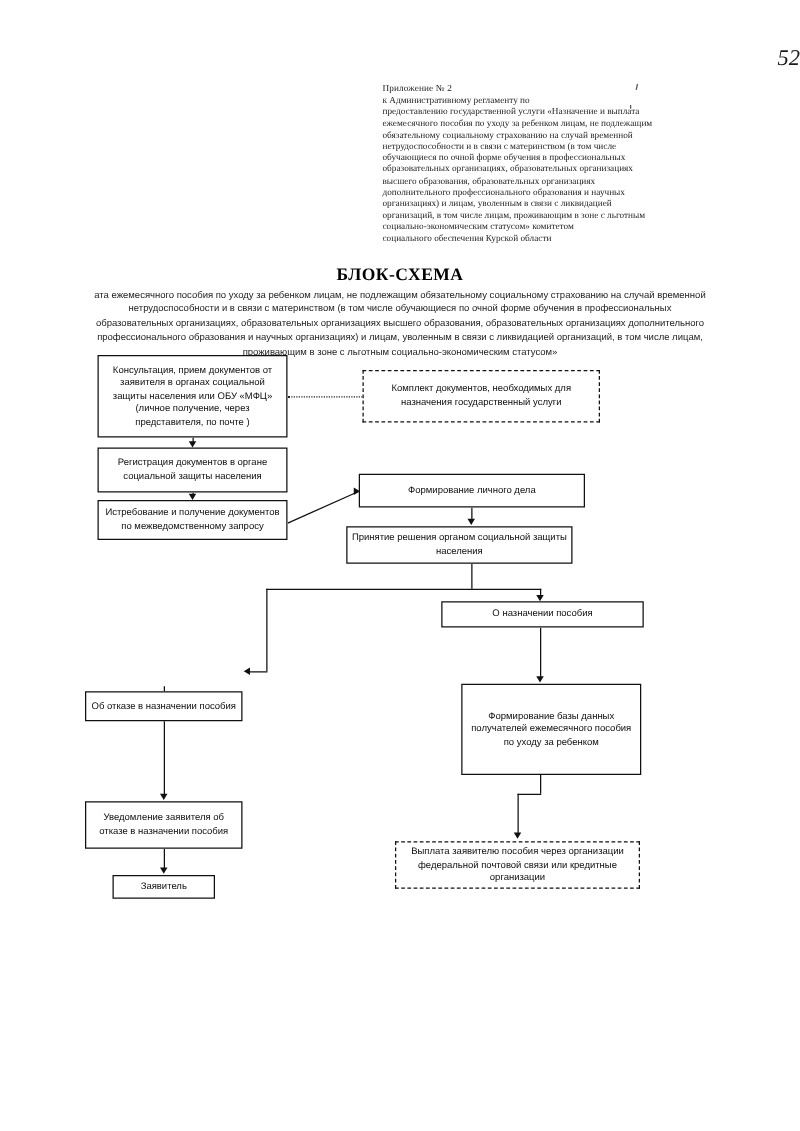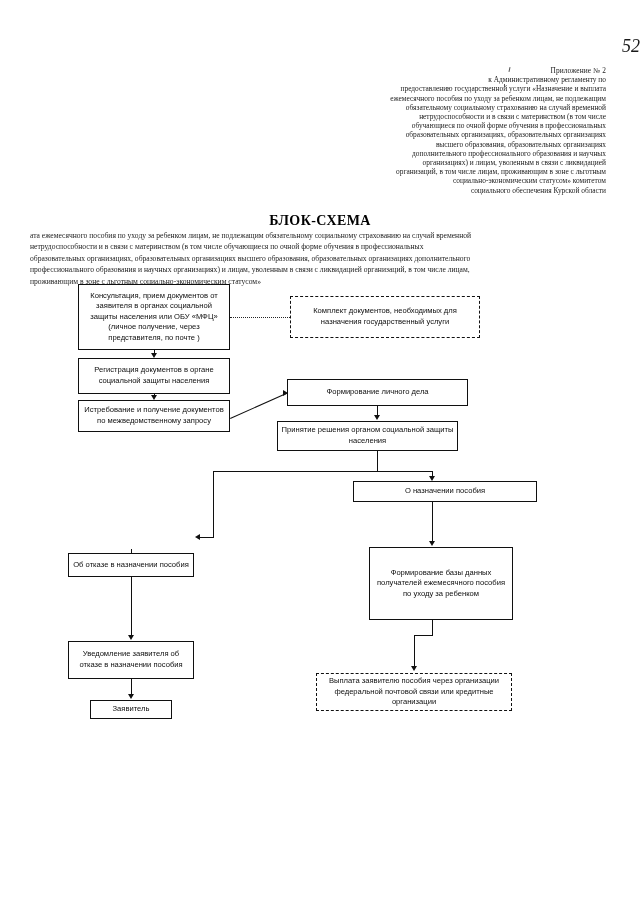--- a/index.html
+++ b/index.html
@@ -37,21 +37,21 @@
     position: absolute;
     left: 306px;
     top: 66px;
     width: 300px;
     font-family: "Liberation Serif", serif;
     font-size: 7.4px;
     line-height: 9.2px;
     color: #1c1c1c;
     text-align: left;
   }
-  #ref-block .ref-line { white-space: normal; text-align: right; }
+  #ref-block .ref-line { white-space: normal; }
   #ref-block .ref-line.first { letter-spacing: 0.1px; }
 
   .scan-tick {
     position: absolute;
     background: #555;
   }
 
   
   #doc-title {
     position: absolute;
@@ -63,22 +63,22 @@
     font-weight: bold;
     font-size: 14px;
     letter-spacing: 0.4px;
     color: #000;
   }
   #doc-subtitle {
     position: absolute;
     left: 30px;
     top: 230px;
     width: 580px;
-    text-align: left;
-    font-family: Liberation Serif, serif;
+    text-align: center;
+    font-family: Liberation Sans, sans-serif;
     font-size: 7.6px;
     line-height: 11.4px;
     color: #1c1c1c;
   }
 
   
   #flow {
     position: absolute;
     left: 0;
     top: 0;
@@ -204,21 +204,21 @@
     </div>
 
     <div class="node" style="left:78px; top:400px; width:152px; height:32px;">
       <span class="node-text">Истребование и получение документов по межведомственному запросу</span>
     </div>
 
     <div class="node" style="left:277px; top:421px; width:181px; height:30px;">
       <span class="node-text">Принятие решения органом социальной защиты населения</span>
     </div>
 
-    <div class="node" style="left:353px; top:481px; width:184px; height:21px;">
+    <div class="node" style="left:353px; top:481px; width:162px; height:21px;">
       <span class="node-text">О назначении пособия</span>
     </div>
 
     <div class="node" style="left:68px; top:525px; width:126px; height:24px;margin-top:28px;">
       <span class="node-text">Об отказе в назначении пособия</span>
     </div>
 
     <div class="node" style="left:369px; top:547px; width:144px; height:73px;">
       <span class="node-text">Формирование базы данных получателей ежемесячного пособия по уходу за ребенком</span>
     </div>

